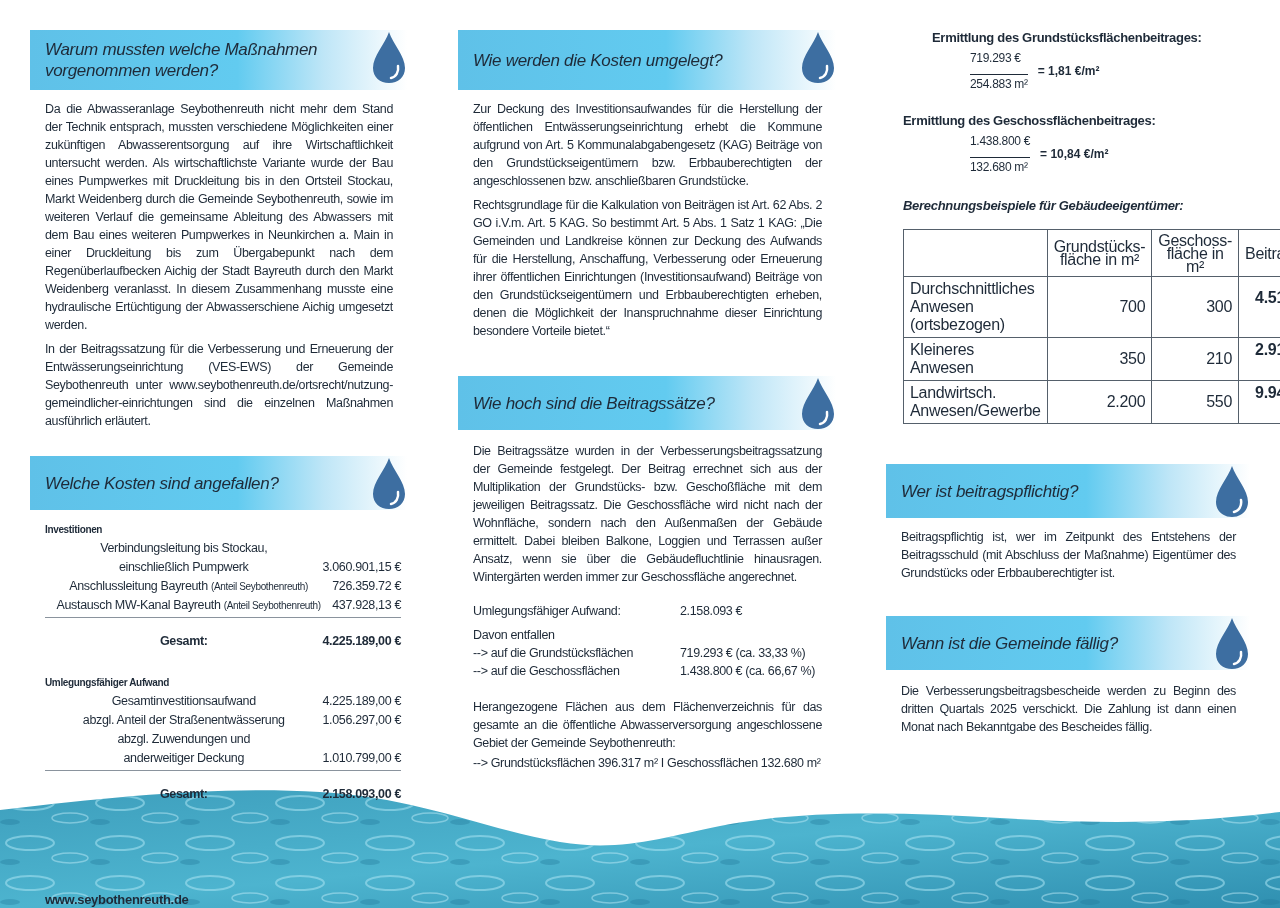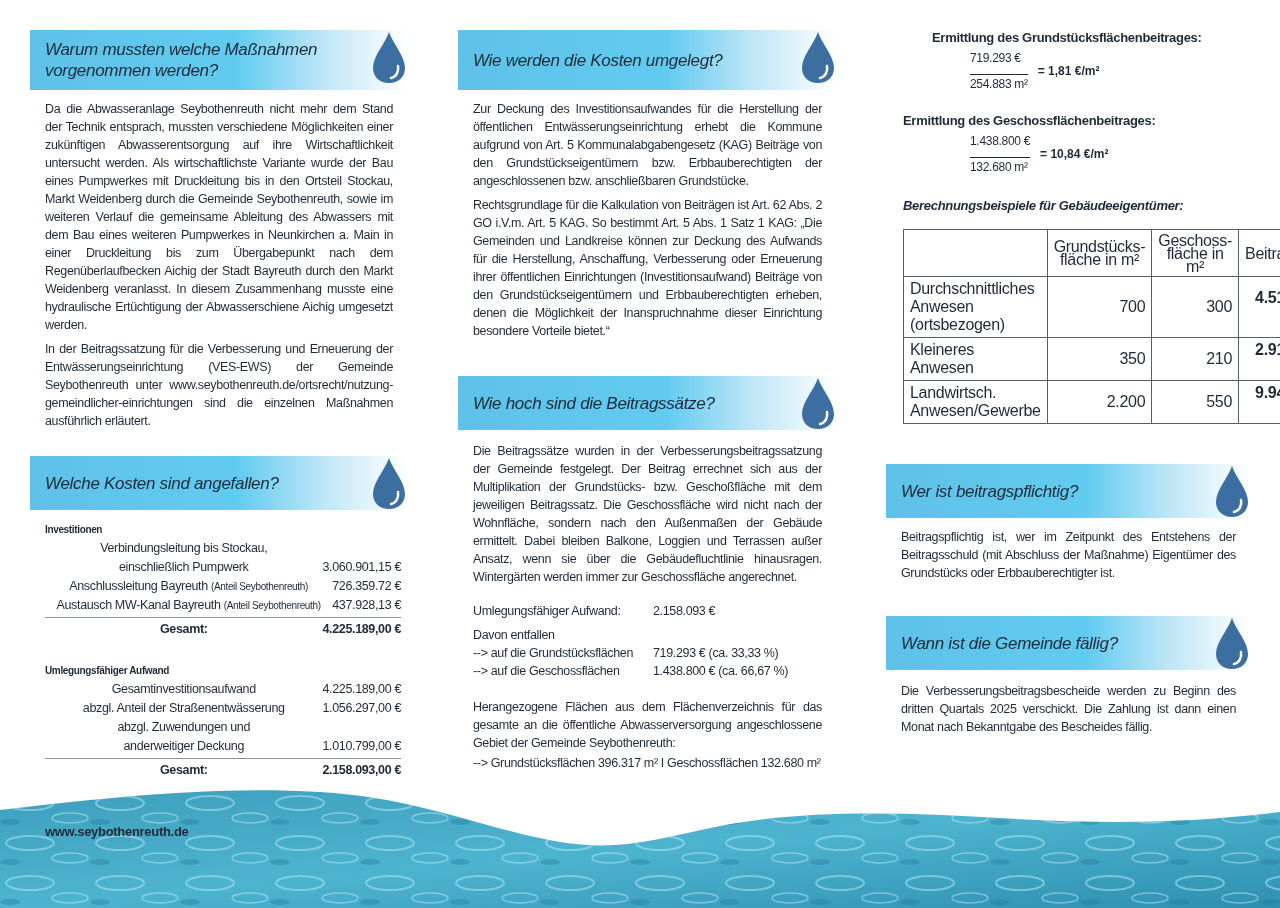--- a/index.html
+++ b/index.html
@@ -31,24 +31,24 @@
     letter-spacing: -0.35px; margin: 0 14px 6px 15px;
     font-family: "Liberation Sans Narrow", "Liberation Sans", sans-serif;
   }
 
   .cost-block { margin: 0 6px 0 15px; font-size: 12.5px; letter-spacing: -0.35px; }
   .cost-heading { font-weight: bold; font-size: 10px; margin-bottom: 4px; }
   .cost-row { display: flex; justify-content: space-between; align-items: flex-end; line-height: 19px; }
   .cost-row .lbl { flex: 1; text-align: center; }
   .cost-row .val { white-space: nowrap; text-align: right; }
   .small { font-size: 10px; margin-top: 44px; }
-  .total-row { border-top: 1px solid #8a939d; font-weight: bold; margin-top: 2px; padding-top: 2px; }
+  .total-row { border-top: 1px solid #8a939d; font-weight: bold; margin-top: 2px; padding-top: 14px; }
 
   .alloc { margin: 0 14px 0 15px; font-size: 12.5px; letter-spacing: -0.35px; line-height: 18px; }
-  .alloc-row { display: flex; }
+  .alloc-row { display: flex; gap: 27px; }
   .alloc-row .k { width: 180px; }
 
   .calc-title { font-weight: bold; font-size: 13px; letter-spacing: -0.3px; margin-left: 17px; }
   .fraction-line { display: flex; align-items: center; margin-left: 84px; margin-top: 6px; }
   .fraction { display: inline-flex; flex-direction: column; font-size: 12px; letter-spacing: -0.3px; }
   .fraction .num { border-bottom: 1px solid #1e2a38; padding-bottom: 9px; }
   .fraction .den { padding-top: 2px; }
   .result { font-weight: bold; font-size: 12px; margin-left: 10px; }
   .examples-title { font-weight: bold; font-style: italic; font-size: 13px; letter-spacing: -0.3px; margin-left: 17px; }
 
@@ -60,21 +60,21 @@
     border: 1px solid #55606b; padding: 3px 6px; height: 27px;
   }
   table.examples th { font-weight: normal; text-align: center; line-height: 13px; height: 40px; }
   table.examples td.num { text-align: right; }
   table.examples td.bold { font-weight: bold; }
 
   .water {
     position: absolute; left: 0; bottom: 0; width: 1280px; height: 120px;
   }
   .footer-url {
-    position: absolute; left: 45px; top: 824px; font-weight: bold; font-size: 13px;
+    position: absolute; left: 45px; top: 892px; font-weight: bold; font-size: 13px;
     color: #1e2a38; letter-spacing: -0.3px;
   }
 </style>
 </head>
 <body>
 
 <svg class="water" viewBox="0 0 1280 120" preserveAspectRatio="none">
   <defs>
     <linearGradient id="wg" x1="0" y1="0" x2="1" y2="1">
       <stop offset="0" stop-color="#3e9fbd"></stop>

